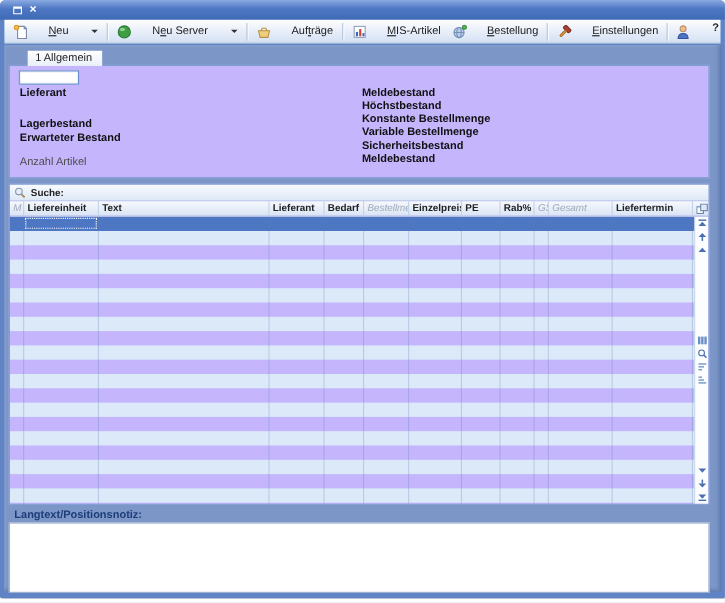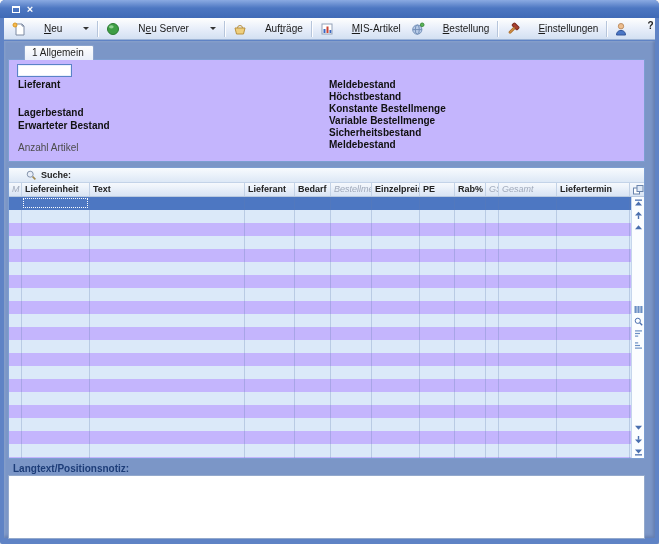--- a/index.html
+++ b/index.html
@@ -36,21 +36,21 @@
   
   .form-panel{top:18px;height:103px;}
   .form-input{position:absolute;left:8px;top:4px;width:55px;height:13px;background:#fff;
               border:1px solid #5b83c8;box-shadow:inset 0 0 0 1px #eaf1fc;font-size:10px;padding:0 2px;}
   .flabel{position:absolute;font-size:10px;font-weight:bold;color:#111;white-space:nowrap;}
   .flabel.muted{font-weight:normal;color:#4c4c4c;}
   
   .table-panel{top:126px;height:292px;display:flex;flex-direction:column;}
   .search-row{height:15px;flex:none;background:linear-gradient(#f8fbfe,#dde8f6);
               border-bottom:1px solid #c3d3e8;display:flex;align-items:center;gap:4px;
-              padding-left:17px;font-size:9px;}
+              padding-left:4px;font-size:9px;}
   .search-label{font-weight:bold;color:#222;}
   .search-placeholder{font-style:italic;color:#8d98a8;}
   .header-row{height:14px;flex:none;background:linear-gradient(#f6f9fd,#d9e4f4);
               border-bottom:1px solid #b9c9e0;display:flex;font-size:9px;}
   .hcell{flex:none;padding-left:3px;font-weight:bold;color:#222;border-right:1px solid #c3d2e6;
          line-height:13px;overflow:hidden;white-space:nowrap;}
   .hcell.muted{color:#a0a9ba;font-style:italic;font-weight:normal;}
   .hcell-icon{flex:1;display:flex;align-items:center;justify-content:center;border-right:none;}
   .w0{width:13px}.w1{width:68px}.w2{width:155px}.w3{width:50px}.w4{width:36px}.w5{width:41px}
   .w6{width:48px}.w7{width:35px}.w8{width:31px}.w9{width:13px}.w10{width:58px}.w11{width:73px}

